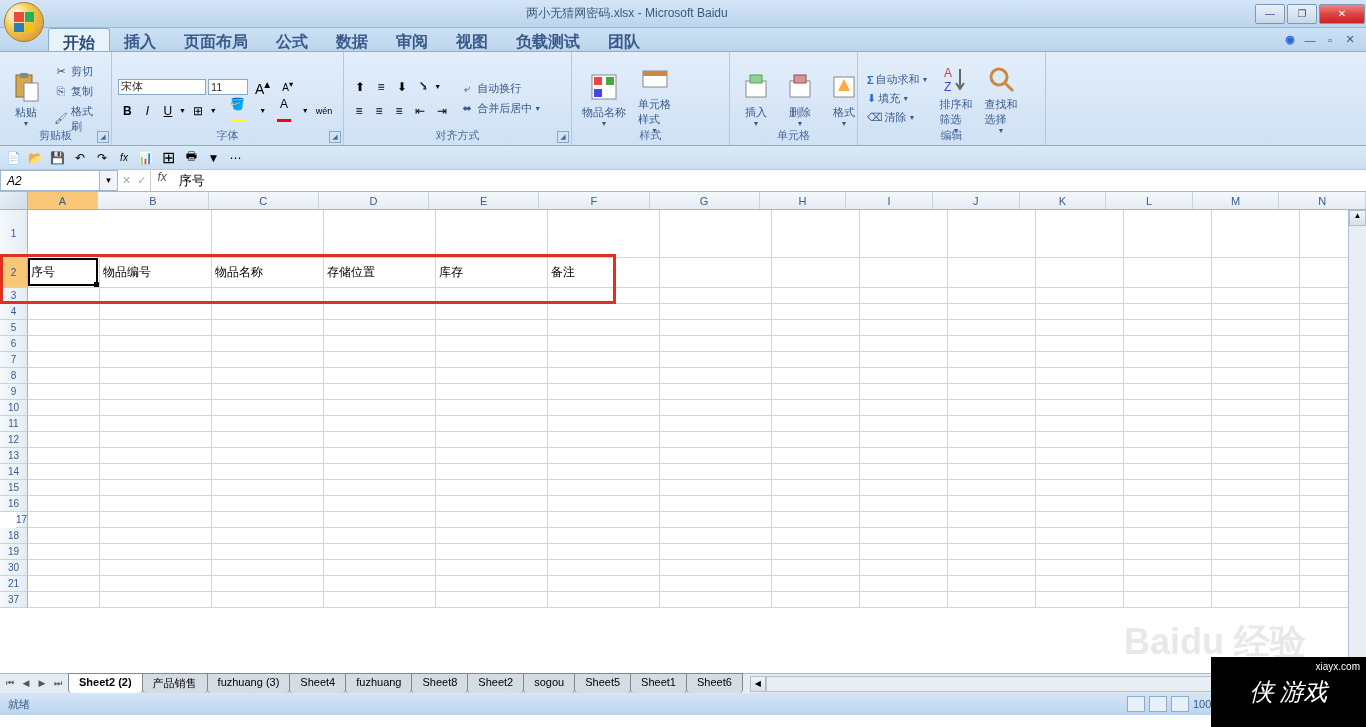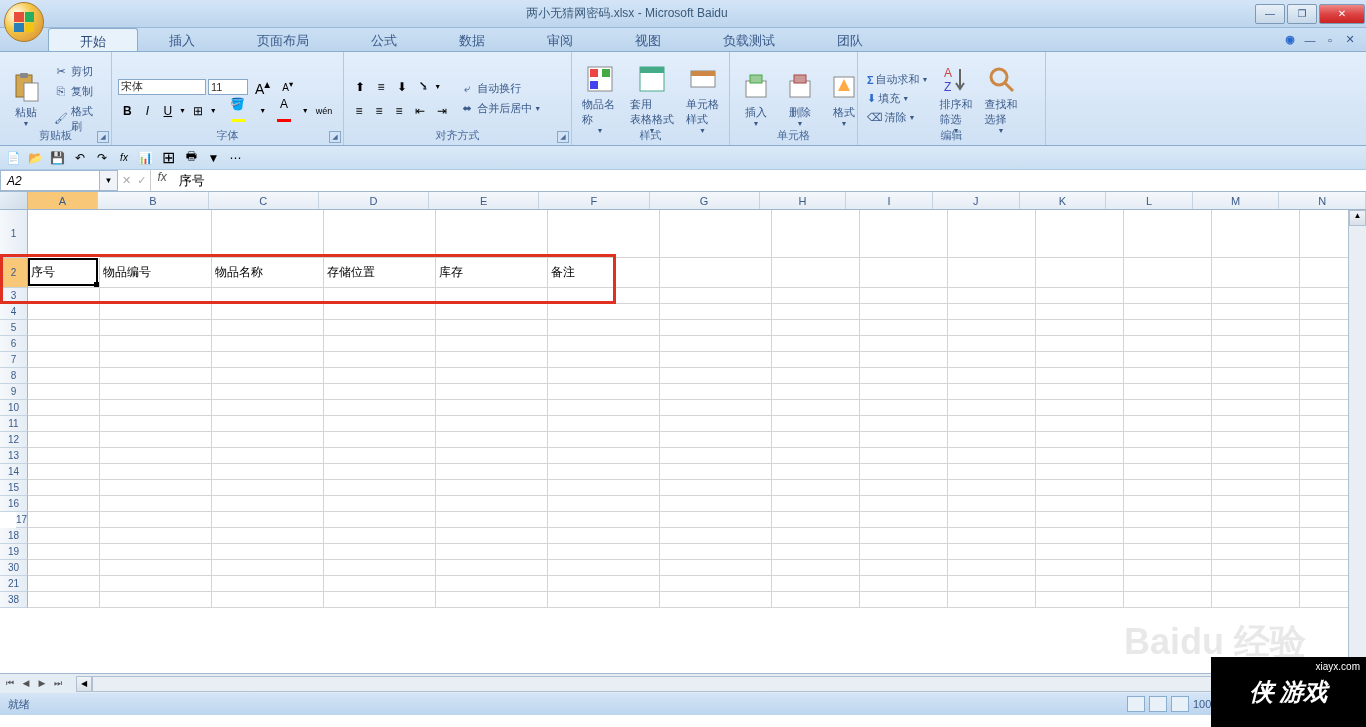--- a/index.html
+++ b/index.html
@@ -13,21 +13,21 @@
 .office-logo span:nth-child(2) { background: #27ae60; }
 .office-logo span:nth-child(3) { background: #2980b9; }
 .office-logo span:nth-child(4) { background: #f1c40f; }
 .title-text { flex: 1; text-align: center; font-size: 12px; color: #3a5a7a; }
 .window-controls { display: flex; }
 .win-btn { width: 30px; height: 20px; border: 1px solid #7a9ab8; margin: 2px 1px; background: linear-gradient(#e8f0f8,#c8d8e8); display: flex; align-items: center; justify-content: center; font-size: 10px; color: #3a5a8a; border-radius: 2px; }
 .win-close { background: linear-gradient(#e88,#d44,#c22); color: #fff; width: 46px; }
 
 
 .ribbon-tabs { height: 24px; background: linear-gradient(#cce0f4, #bcd5ed); display: flex; padding-left: 48px; border-bottom: 1px solid #8aacce; }
-.ribbon-tab { padding: 4px 31px; font-size: 13px; color: #3a5a8a; cursor: pointer; }
+.ribbon-tab { padding: 4px 14px; font-size: 16px; color: #3a5a8a; cursor: pointer; font-weight: bold; }
 .ribbon-tab.active { background: #e8f2fb; border: 1px solid #8aacce; border-bottom: none; border-radius: 3px 3px 0 0; color: #2a4a7a; }
 .help-icons { margin-left: auto; display: flex; align-items: center; gap: 4px; padding-right: 8px; }
 .help-icons span { font-size: 11px; color: #3a5a8a; width: 16px; text-align: center; }
 
 
 .ribbon { height: 94px; background: linear-gradient(#e3eefb, #cfe1f4); display: flex; border-bottom: 1px solid #8aacce; }
 .ribbon-group { border-right: 1px solid #aecae6; padding: 2px 6px; display: flex; flex-direction: column; position: relative; }
 .group-label { font-size: 11px; color: #4a6a9a; text-align: center; position: absolute; bottom: 2px; left: 0; right: 0; }
 .dialog-launcher { position: absolute; right: 2px; bottom: 2px; width: 12px; height: 12px; border: 1px solid #88a8c8; font-size: 7px; text-align: center; line-height: 10px; color: #4a6a9a; }
 .group-content { display: flex; gap: 4px; flex: 1; }
@@ -90,21 +90,21 @@
 .status-right { margin-left: auto; display: flex; align-items: center; gap: 4px; }
 .view-btn { width: 18px; height: 16px; border: 1px solid #8aacce; background: #e8f0f8; }
 .zoom-slider { width: 100px; height: 4px; background: #9eb6ce; position: relative; margin: 0 6px; border-radius: 2px; }
 .zoom-thumb { position: absolute; width: 8px; height: 14px; background: linear-gradient(#f0f4f8,#c8d4e0); border: 1px solid #7a9ab8; top: -5px; left: 46px; border-radius: 2px; }
 
 
 .watermark { position: absolute; right: 60px; bottom: 60px; opacity: 0.15; display: flex; align-items: center; pointer-events: none; }
 .watermark-text { font-size: 36px; color: #666; font-weight: bold; }
 .watermark2 { position: absolute; right: 20px; bottom: 34px; font-size: 11px; color: rgba(100,100,100,0.3); font-style: italic; pointer-events: none; }
 .game-logo { position: absolute; right: 0; bottom: 0; width: 155px; height: 70px; background: #000; color: #fff; display: flex; flex-direction: column; align-items: center; justify-content: center; z-index: 200; }
-.game-logo .ch { font-size: 24px; font-family: "KaiTi","SimSun"; font-style: italic; font-weight: bold; }
+.game-logo .ch { font-size: 24px; font-family: "KaiTi","SimSun"; font-style: italic; }
 .game-logo .url { font-size: 10px; position: absolute; top: 4px; right: 6px; }
 
 .vscroll { position: absolute; right: 0; top: 18px; width: 18px; bottom: 0; background: #e8eef4; border-left: 1px solid #b0c0d0; }
 .vscroll-btn { height: 16px; background: linear-gradient(#f0f4f8,#d8e0e8); border: 1px solid #b0c0d0; text-align: center; font-size: 8px; }
 </style>
 </head>
 <body>
 
 <div class="title-bar">
   <div class="office-button">
@@ -239,29 +239,20 @@
   <div class="ribbon-group" style="width:158px">
     <div class="group-content">
       <div class="big-btn">
           <svg class="big-btn-icon" viewBox="0 0 32 32">
             <rect x="4" y="4" width="24" height="24" fill="#fff" stroke="#888"></rect>
             <rect x="6" y="6" width="8" height="8" fill="#e44"></rect>
             <rect x="18" y="6" width="8" height="8" fill="#4a4"></rect>
             <rect x="6" y="18" width="8" height="8" fill="#44e"></rect>
           </svg>
           <span>物品名称</span>
-          <span style="font-size:7px">▼</span>
-        </div>
-      <div class="big-btn">
-          <svg class="big-btn-icon" viewBox="0 0 32 32">
-            <rect x="4" y="4" width="24" height="24" fill="#fff" stroke="#4a8"></rect>
-            <rect x="4" y="4" width="24" height="6" fill="#4a8"></rect>
-          </svg>
-          <span style="white-space:pre">套用
-表格格式</span>
           <span style="font-size:7px">▼</span>
         </div>
       <div class="big-btn">
           <svg class="big-btn-icon" viewBox="0 0 32 32">
             <rect x="4" y="8" width="24" height="16" fill="#fff" stroke="#888"></rect>
             <rect x="4" y="8" width="24" height="5" fill="#c84"></rect>
           </svg>
           <span style="white-space:pre">单元格
 样式</span>
           <span style="font-size:7px">▼</span>
@@ -401,21 +392,21 @@
       <div class="row-h" style="height: 16px; line-height: 16px;">12</div>
       <div class="row-h" style="height: 16px; line-height: 16px;">13</div>
       <div class="row-h" style="height: 16px; line-height: 16px;">14</div>
       <div class="row-h" style="height: 16px; line-height: 16px;">15</div>
       <div class="row-h" style="height: 16px; line-height: 16px;">16</div>
       <div class="row-h" style="height: 16px; line-height: 16px; margin-left: 16px;">17</div>
       <div class="row-h" style="height: 16px; line-height: 16px;">18</div>
       <div class="row-h" style="height: 16px; line-height: 16px;">19</div>
       <div class="row-h" style="height: 16px; line-height: 16px;">30</div>
       <div class="row-h" style="height: 16px; line-height: 16px;">21</div>
-      <div class="row-h" style="height: 16px; line-height: 16px;">38</div>
+      <div class="row-h" style="height: 16px; line-height: 16px;">37</div>
     </div>
   <div class="cells" id="cells">
       <div class="cell" style="left: 72px; top: 0px; width: 112px; height: 48px;"></div>
       <div class="cell" style="left: 184px; top: 0px; width: 112px; height: 48px;"></div>
       <div class="cell" style="left: 296px; top: 0px; width: 112px; height: 48px;"></div>
       <div class="cell" style="left: 408px; top: 0px; width: 112px; height: 48px;"></div>
       <div class="cell" style="left: 520px; top: 0px; width: 112px; height: 48px;"></div>
       <div class="cell" style="left: 632px; top: 0px; width: 112px; height: 48px;"></div>
       <div class="cell" style="left: 744px; top: 0px; width: 88px; height: 48px;"></div>
       <div class="cell" style="left: 832px; top: 0px; width: 88px; height: 48px;"></div>
@@ -729,20 +720,33 @@
   </div>
 </div>
 
 <div class="sheet-tabs-bar">
   <div class="tab-nav">
     <div class="tab-nav-btn">⏮</div>
     <div class="tab-nav-btn">◀</div>
     <div class="tab-nav-btn">▶</div>
     <div class="tab-nav-btn">⏭</div>
   </div>
+  <div id="sheet-tabs" style="display:flex">
+      <div class="sheet-tab active">Sheet2 (2)</div>
+      <div class="sheet-tab">产品销售</div>
+      <div class="sheet-tab">fuzhuang (3)</div>
+      <div class="sheet-tab">Sheet4</div>
+      <div class="sheet-tab">fuzhuang</div>
+      <div class="sheet-tab">Sheet8</div>
+      <div class="sheet-tab">Sheet2</div>
+      <div class="sheet-tab">sogou</div>
+      <div class="sheet-tab">Sheet5</div>
+      <div class="sheet-tab">Sheet1</div>
+      <div class="sheet-tab">Sheet6</div>
+    </div>
   <div class="hscroll">
     <div class="hscroll-btn">◀</div>
     <div class="hscroll-track"></div>
     <div class="hscroll-btn">▶</div>
   </div>
 </div>
 
 <div class="status-bar">
   <span>就绪</span>
   <div class="status-right">

